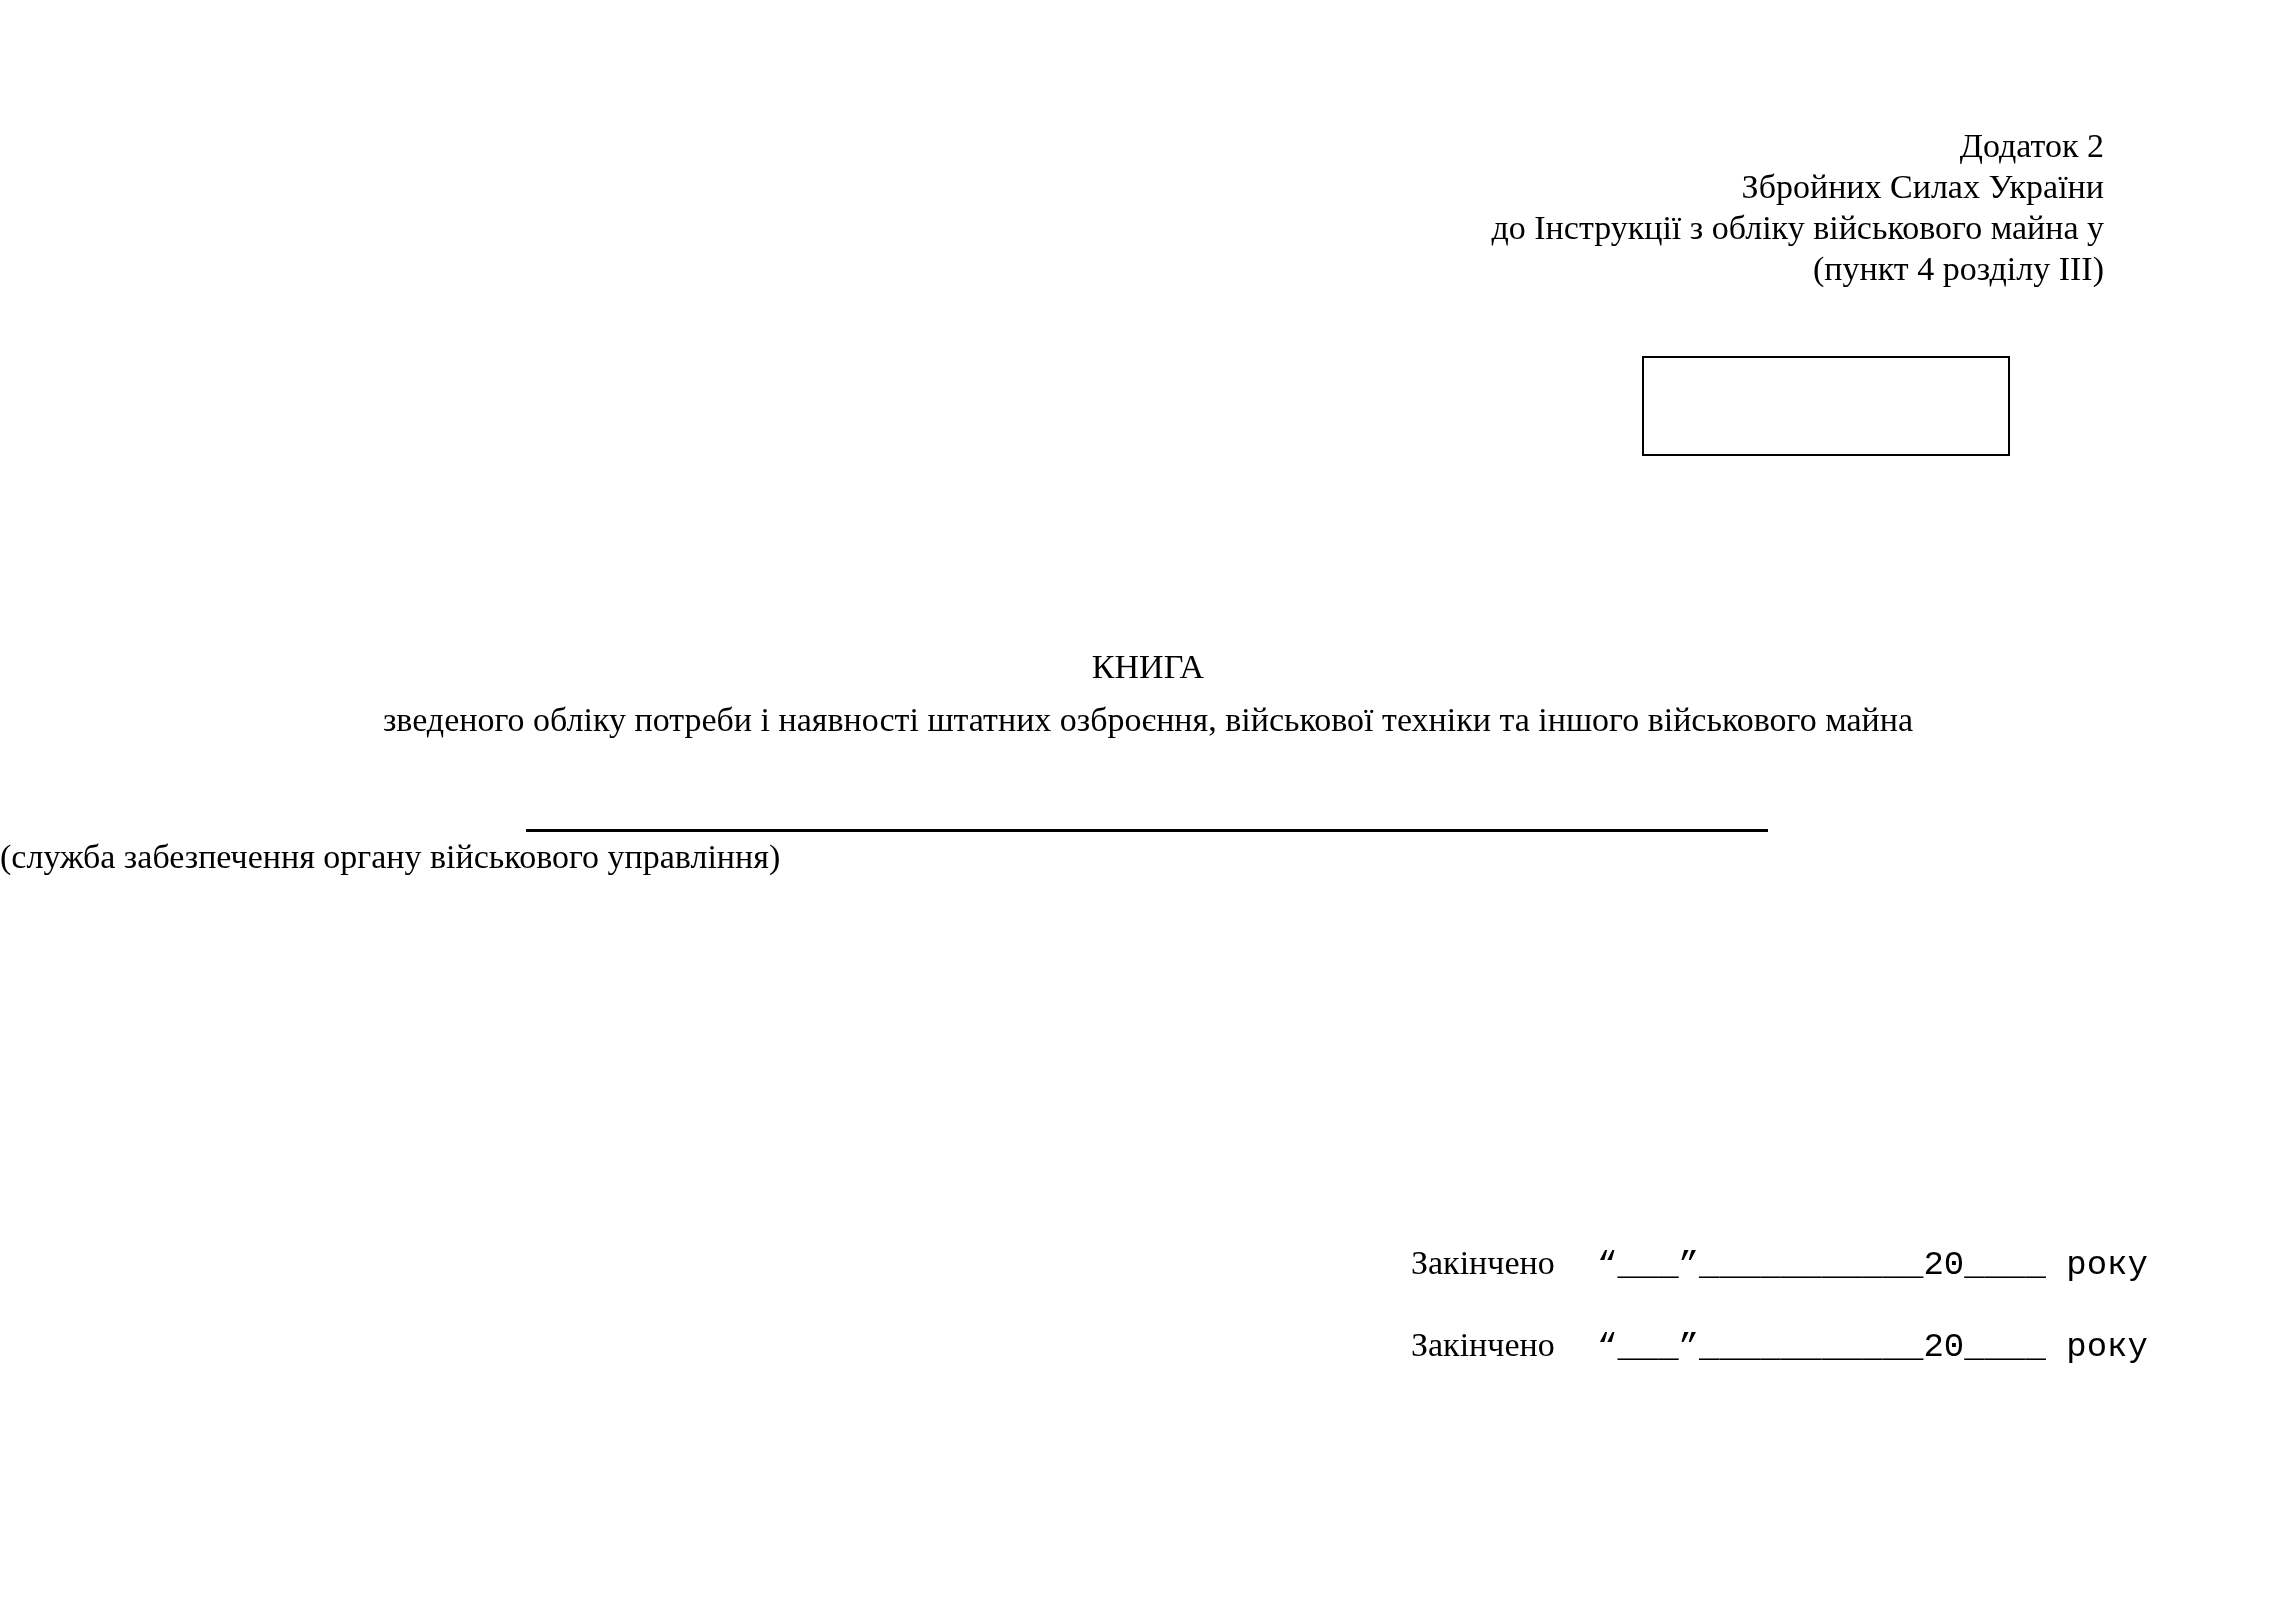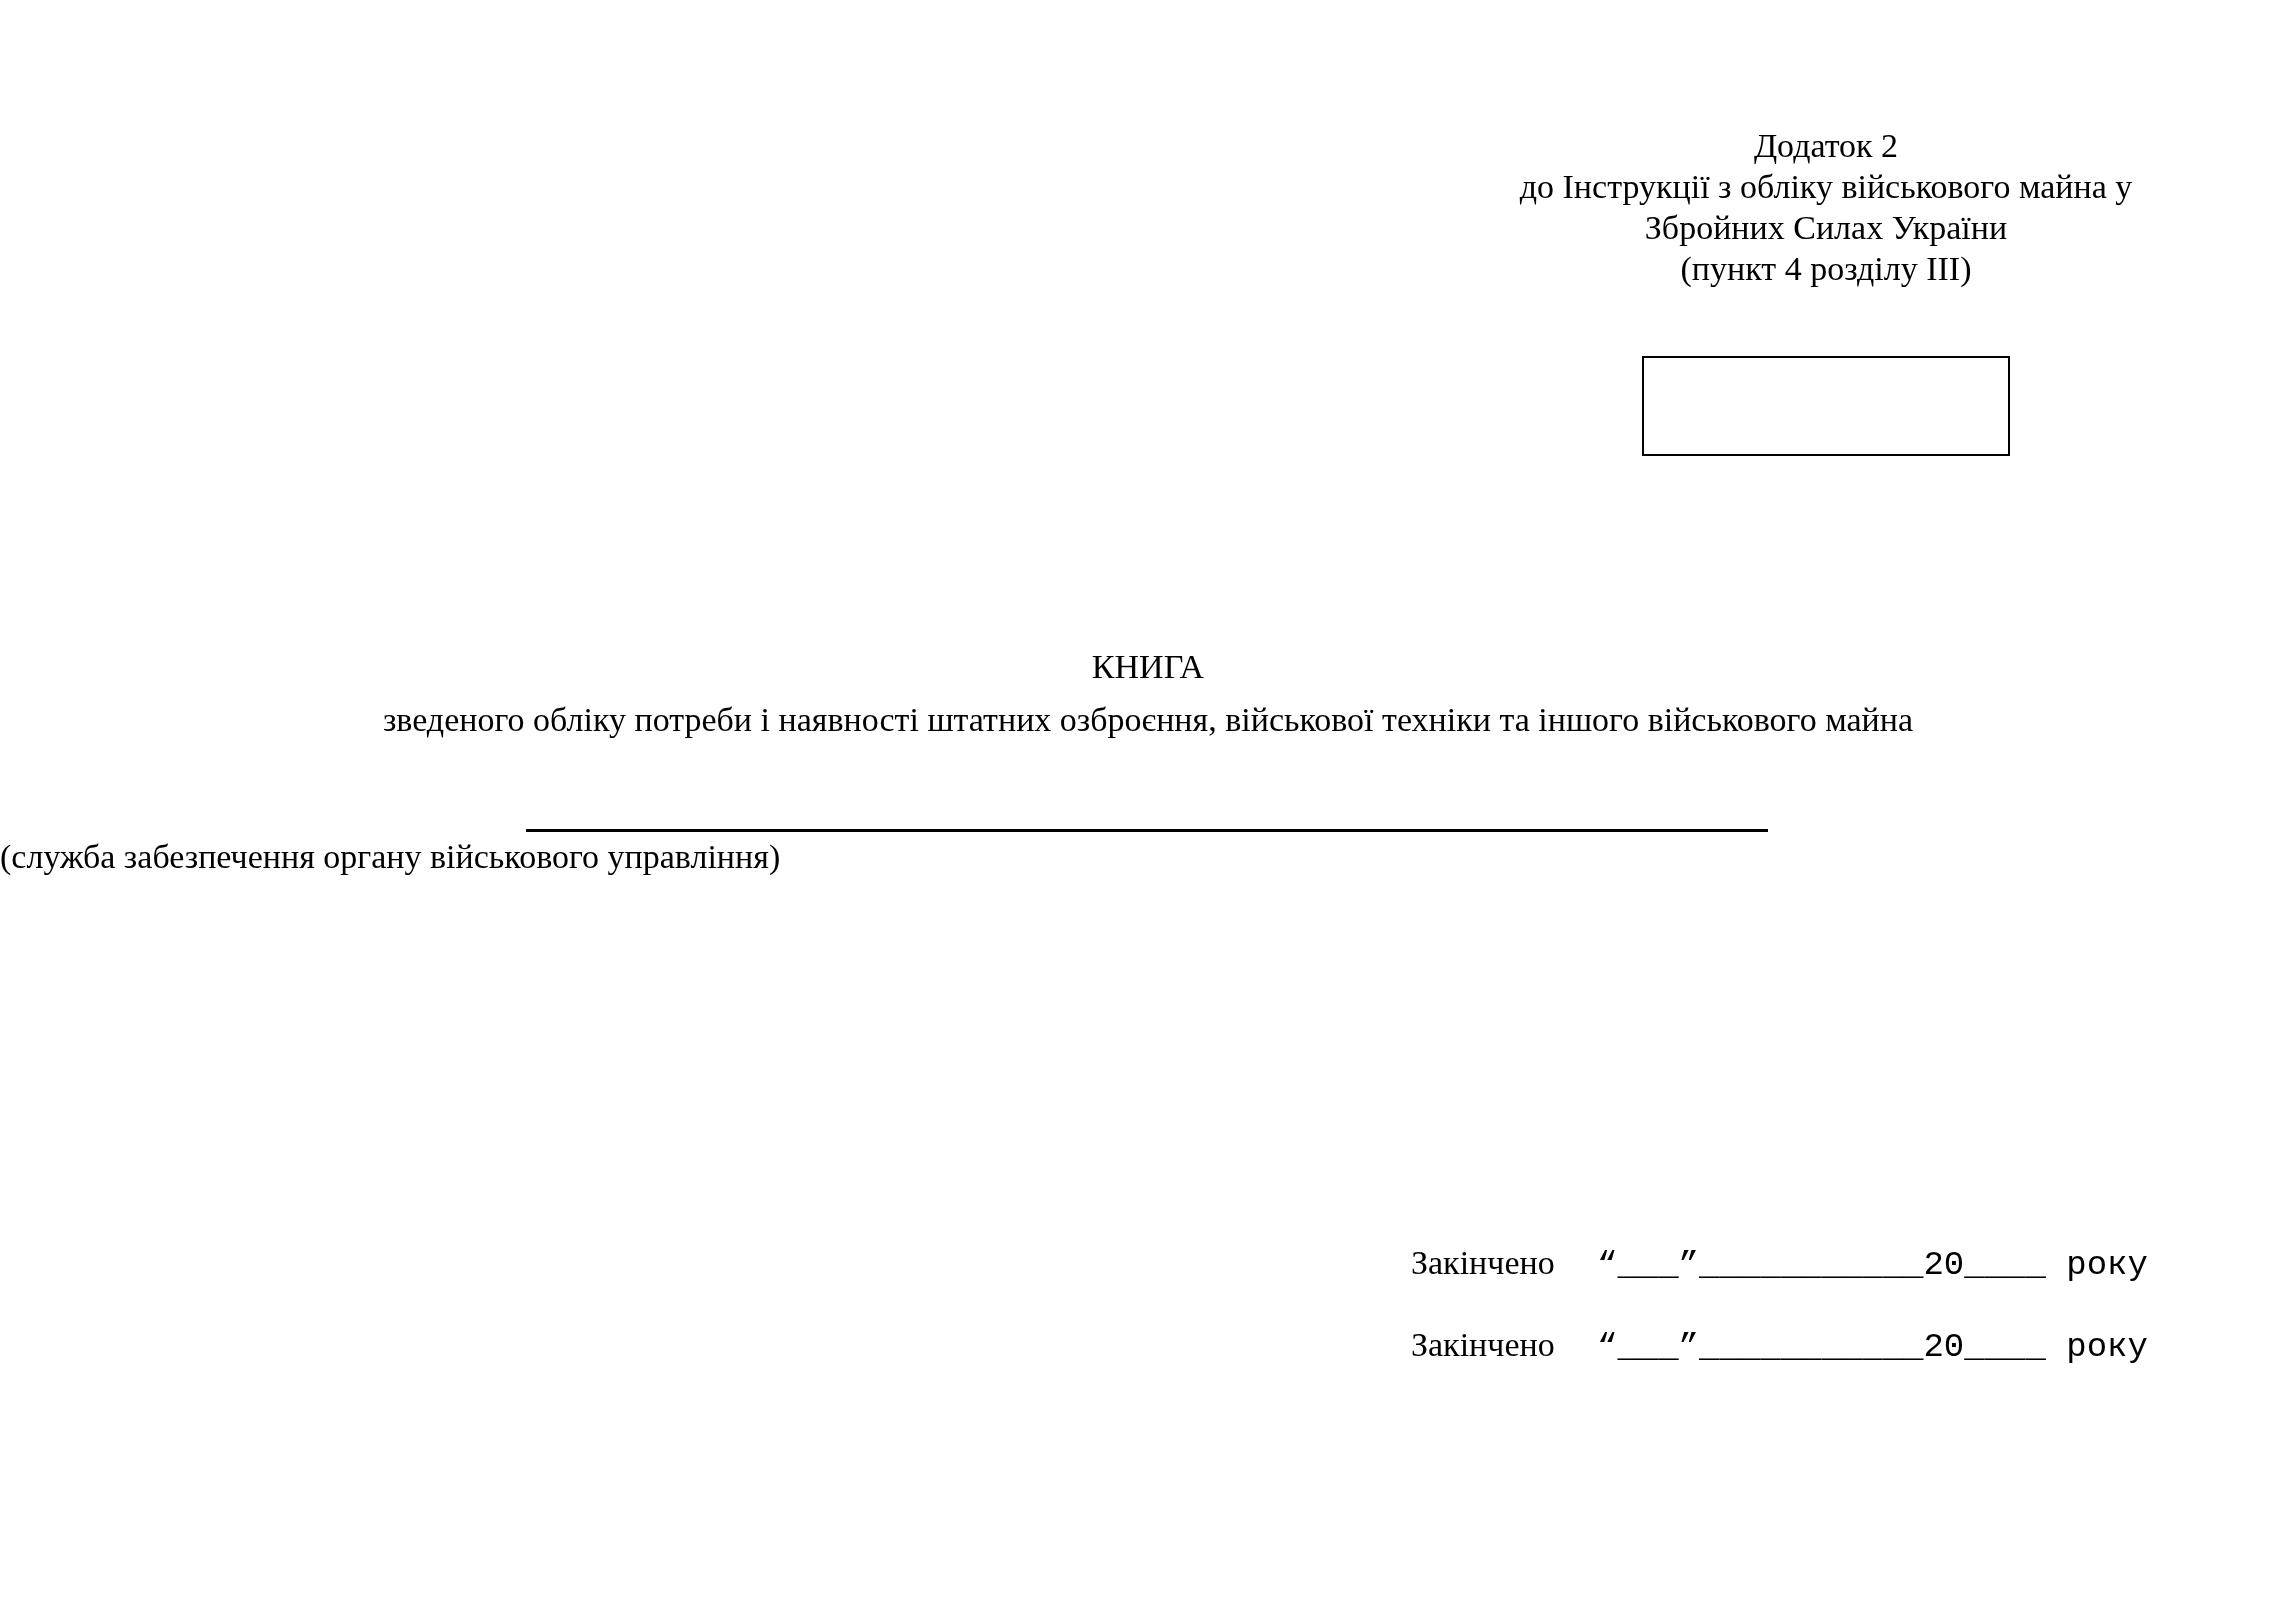--- a/index.html
+++ b/index.html
@@ -14,24 +14,24 @@
     background: #ffffff;
     color: #000000;
     font-family: "Liberation Serif", "DejaVu Serif", serif;
     font-size: 34px;
     line-height: 41px;
     overflow: hidden;
   }
   
   .appendix-block {
     position: absolute;
-    left: 1477px;
+    left: 1406px;
     top: 125px;
     width: 698px;
-    text-align: center;
+    text-align: right;
     white-space: nowrap;
     font-family: Liberation Serif, serif;
   }
   
   .stamp-box {
     position: absolute;
     left: 1642px;
     top: 356px;
     width: 364px;
     height: 96px;
@@ -91,22 +91,22 @@
     font-family: Liberation Mono, monospace;
   }
 </style>
 </head>
 <body>
 
 <div class="page">
 
   <div class="appendix-block">
     <div>Додаток 2</div>
+    <div>Збройних Силах України</div>
     <div>до Інструкції з обліку військового майна у</div>
-    <div>Збройних Силах України</div>
     <div>(пункт 4 розділу III)</div>
   </div>
 
   <div class="stamp-box"></div>
 
   <div class="title-block">
     <div class="doc-title">КНИГА</div>
     <div class="doc-subtitle">зведеного обліку потреби і наявності штатних озброєння, військової техніки та іншого військового майна</div>
   </div>
 

